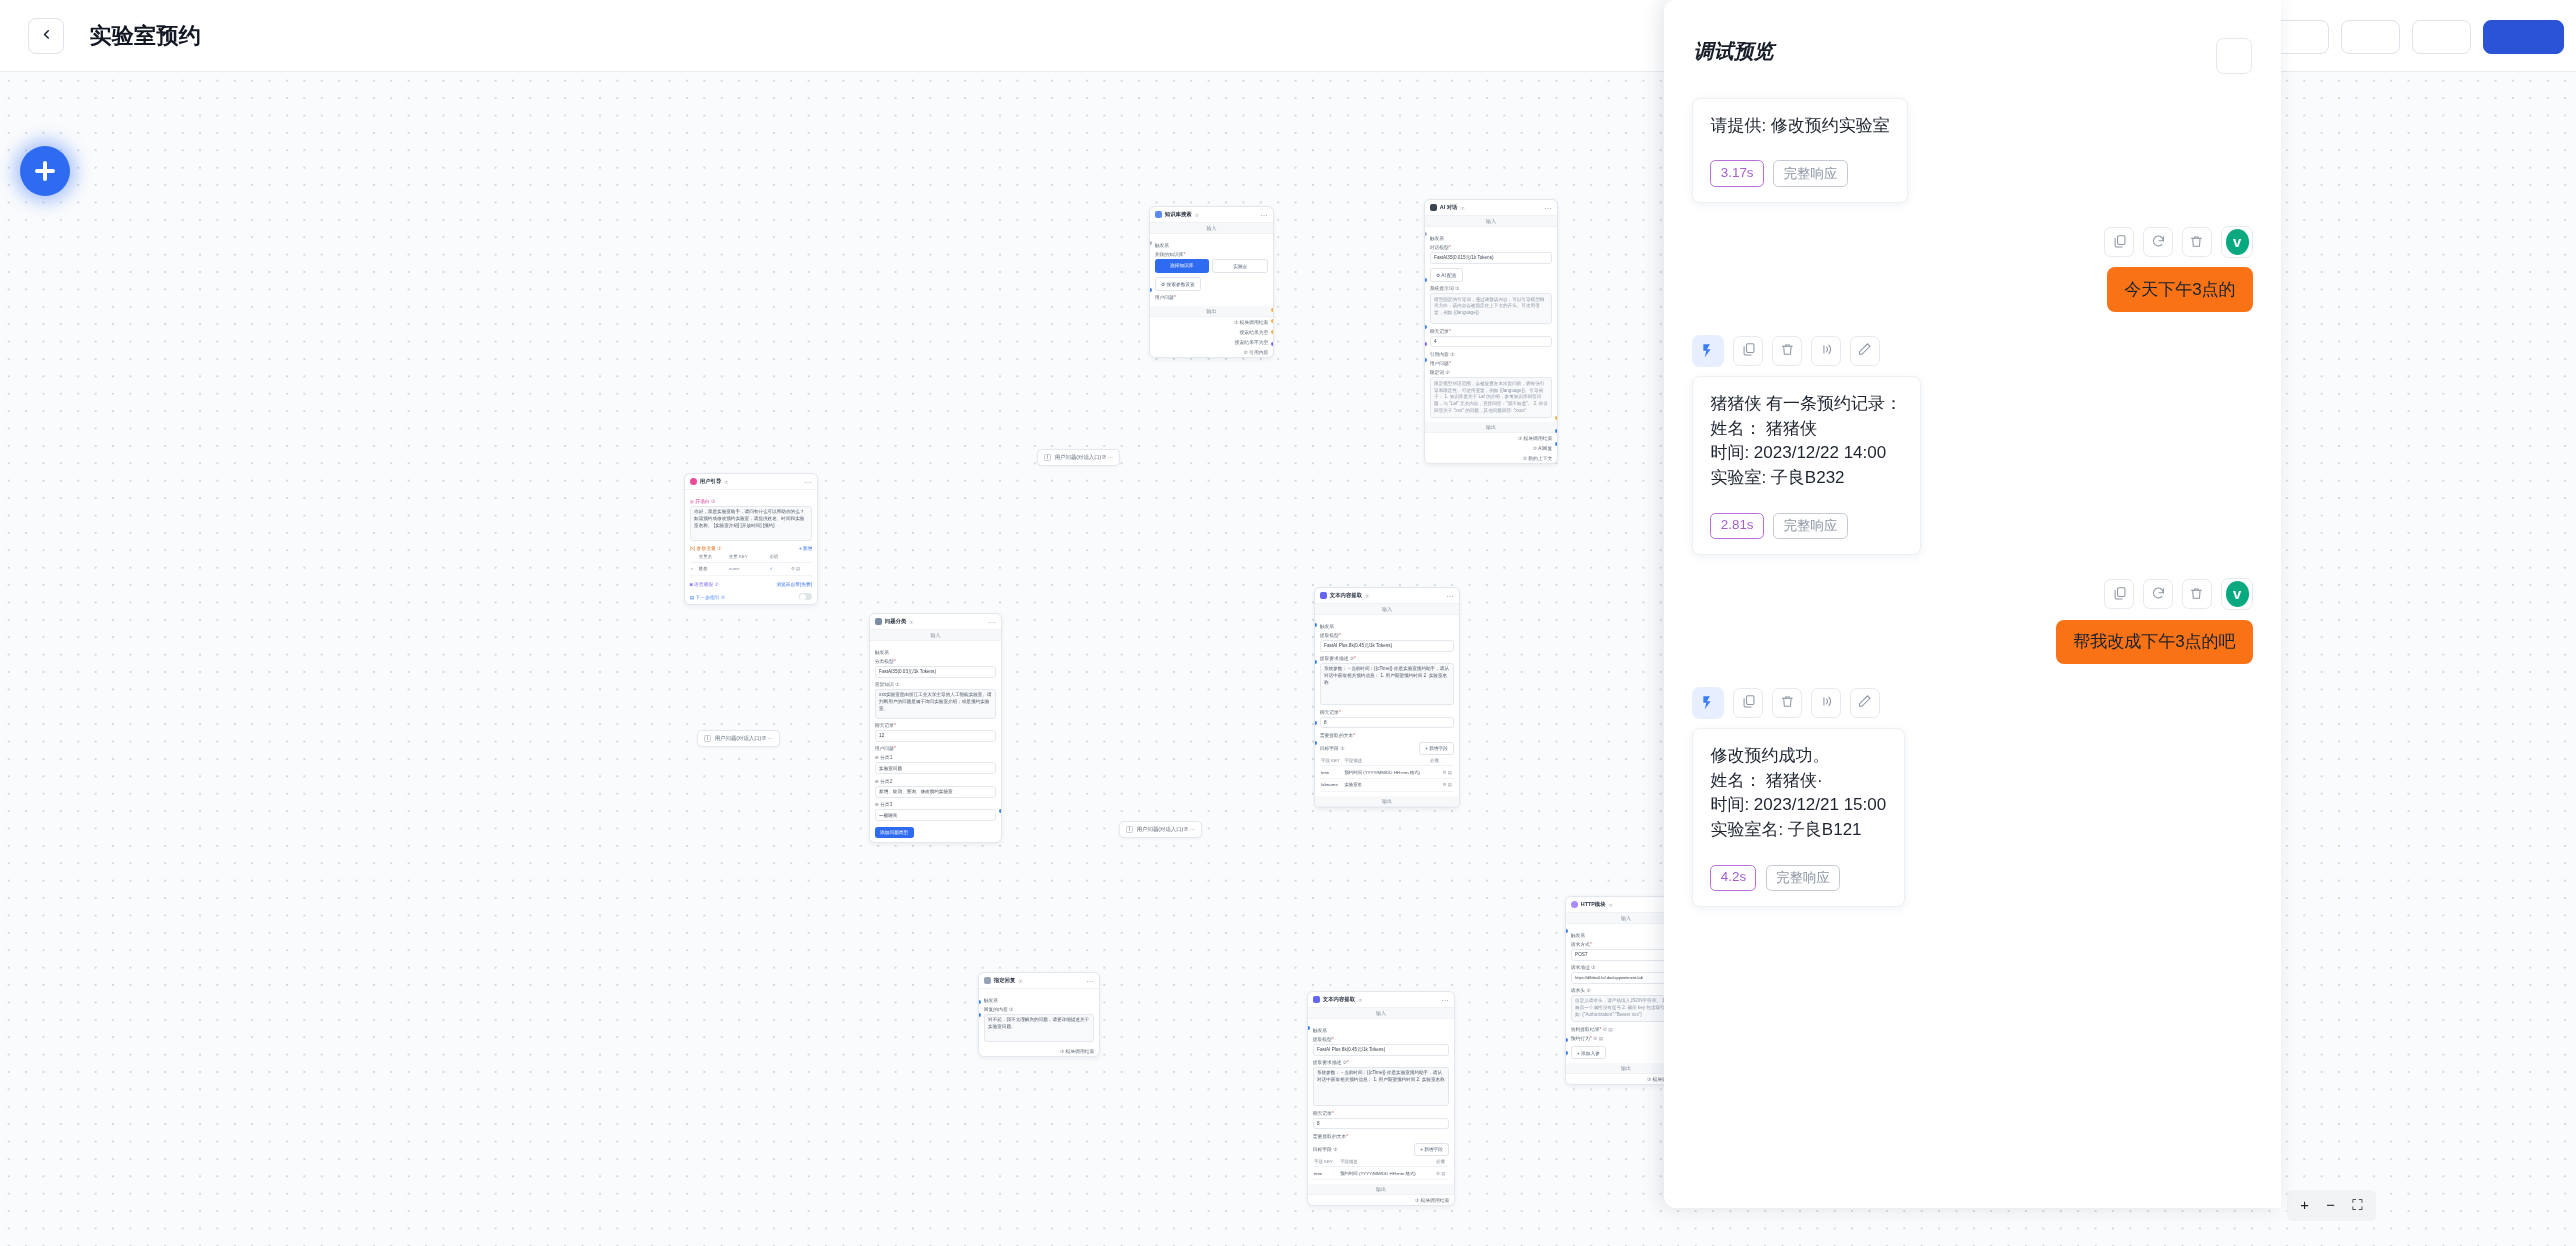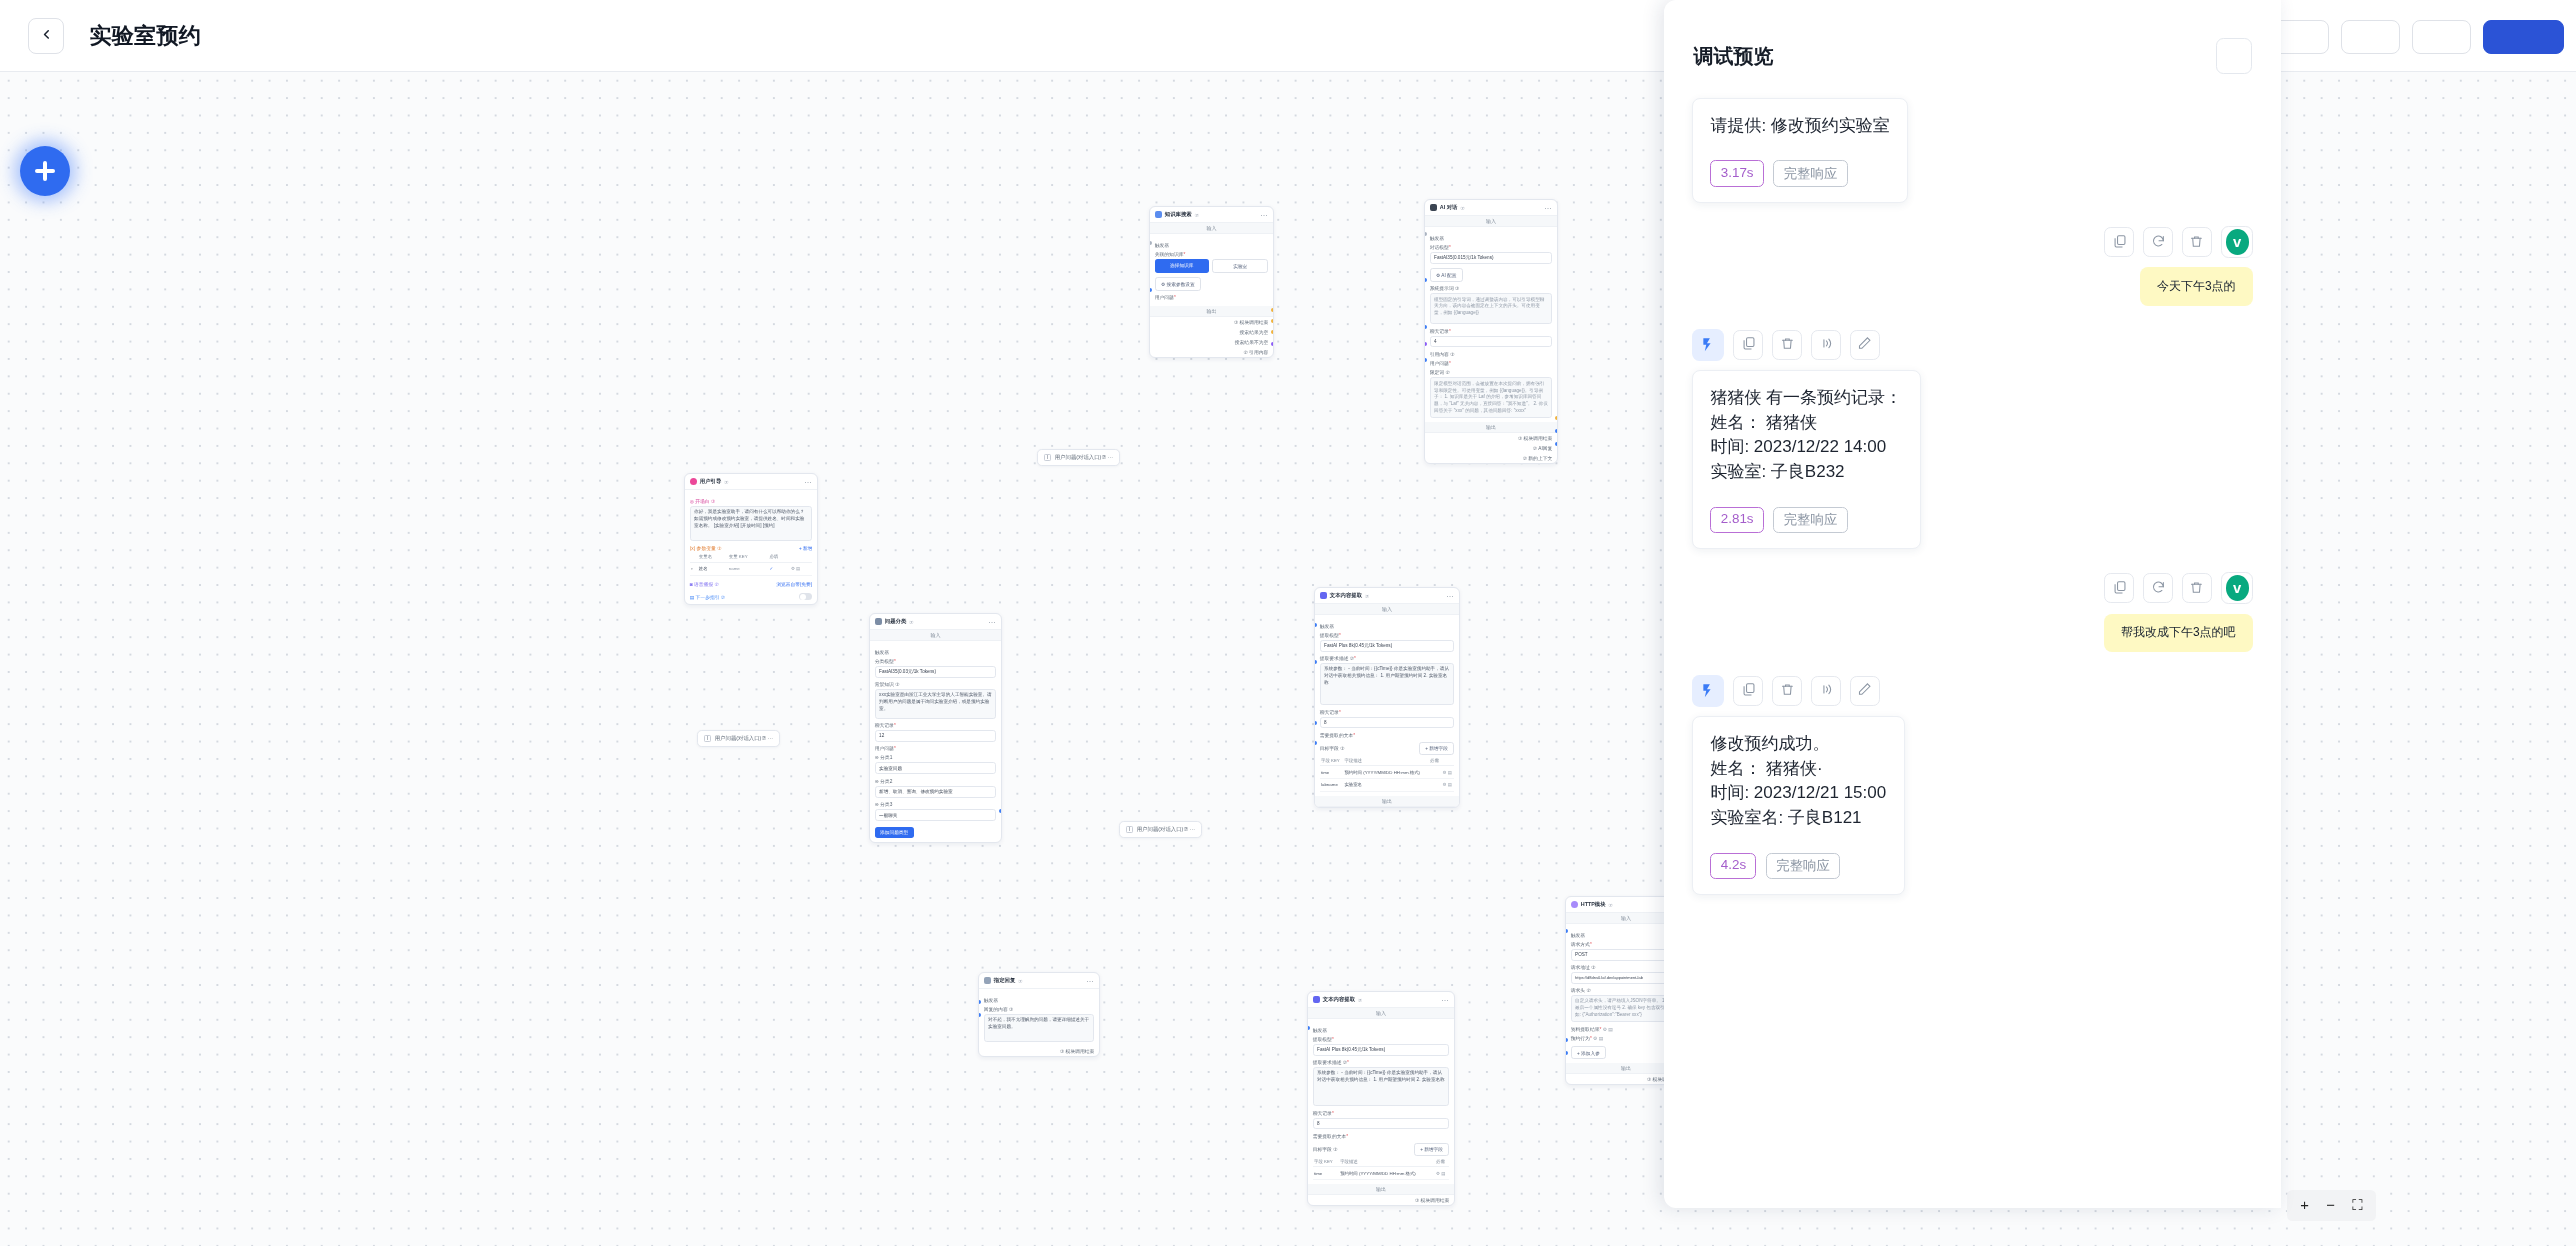--- a/index.html
+++ b/index.html
@@ -88,21 +88,21 @@
   .tbl th { color: #7b8694; font-weight: 500; padding: 2.7px 1.3px; border-bottom: 0.7px solid #eef1f5; text-align:left;}
   .tbl td { padding: 3.4px 1.3px; border-bottom: 0.7px solid #f2f4f7; color: #4a5464; }
 
   
   .panel {
     position: absolute; right: 0; top: 0; width: 617px; height: 1208px;
     background: #fff; border-radius: 12px 0 0 12px;
     box-shadow: -4px 0 19px rgba(25,45,85,.12); z-index: 10;
     display: flex; flex-direction: column;
   }
-  .panel-hd { padding: 38px 29.5px 0 29.5px; display: flex; align-items: center; }
+  .panel-hd { padding: 38px 29.5px 0 29.5px; display: flex; align-items: flex-start; font-style: italic; }
   .panel-title { font-size: 20px; font-weight: 700; color: #161d28; }
   .broom-btn {
     margin-left: auto; width: 36px; height: 36px; border: 0.7px solid #e4e8ee; border-radius: 7.4px;
     background: #fff; display: flex; align-items: center; justify-content: center; cursor: pointer;
   }
   .chat { flex: 1; overflow: hidden; padding: 24px 28px 0 28px; }
 
   .msg { margin-bottom: 23px; }
   .msg-tools { display: flex; gap: 9.4px; align-items: center; margin-bottom: 9.4px; }
   .msg.user .msg-tools { justify-content: flex-end; }
@@ -119,22 +119,22 @@
   .avatar-ai {
     width: 32px; height: 32px; border-radius: 7.4px; background: #e6eeff;
     display: flex; align-items: center; justify-content: center; flex: 0 0 auto;
   }
   .bubble-ai {
     display: inline-block; background: #fff; border: 0.7px solid #eceff4; border-radius: 8px;
     box-shadow: 0 2px 8px rgba(30,50,90,.07); padding: 14.8px 17.4px; max-width: 376px;
   }
   .bubble-ai .line { font-size: 17px; line-height: 1.45; color: #1d2430; white-space: pre-wrap; }
   .bubble-user {
-    display: inline-block; background: #fef9c3; border-radius: 8px; padding: 10.7px 17.4px;
-    font-size: 12px; color: #16202e;
+    display: inline-block; background: #f97316; border-radius: 8px; padding: 10.7px 17.4px;
+    font-size: 17px; color: #16202e;
   }
   .msg.user { text-align: right; }
   .meta { margin-top: 22px; display: flex; gap: 9.4px; }
   .chip {
     border-radius: 5.4px; padding: 3.4px 9.4px; font-size: 13.4px; border: 0.7px solid #b96fd6; color: #a45dcb;
   }
   .chip.grey { border-color: #c4cad3; color: #8b95a3; }
 
   .composer { padding: 0 28px 31px 28px; }
   .composer-box {

